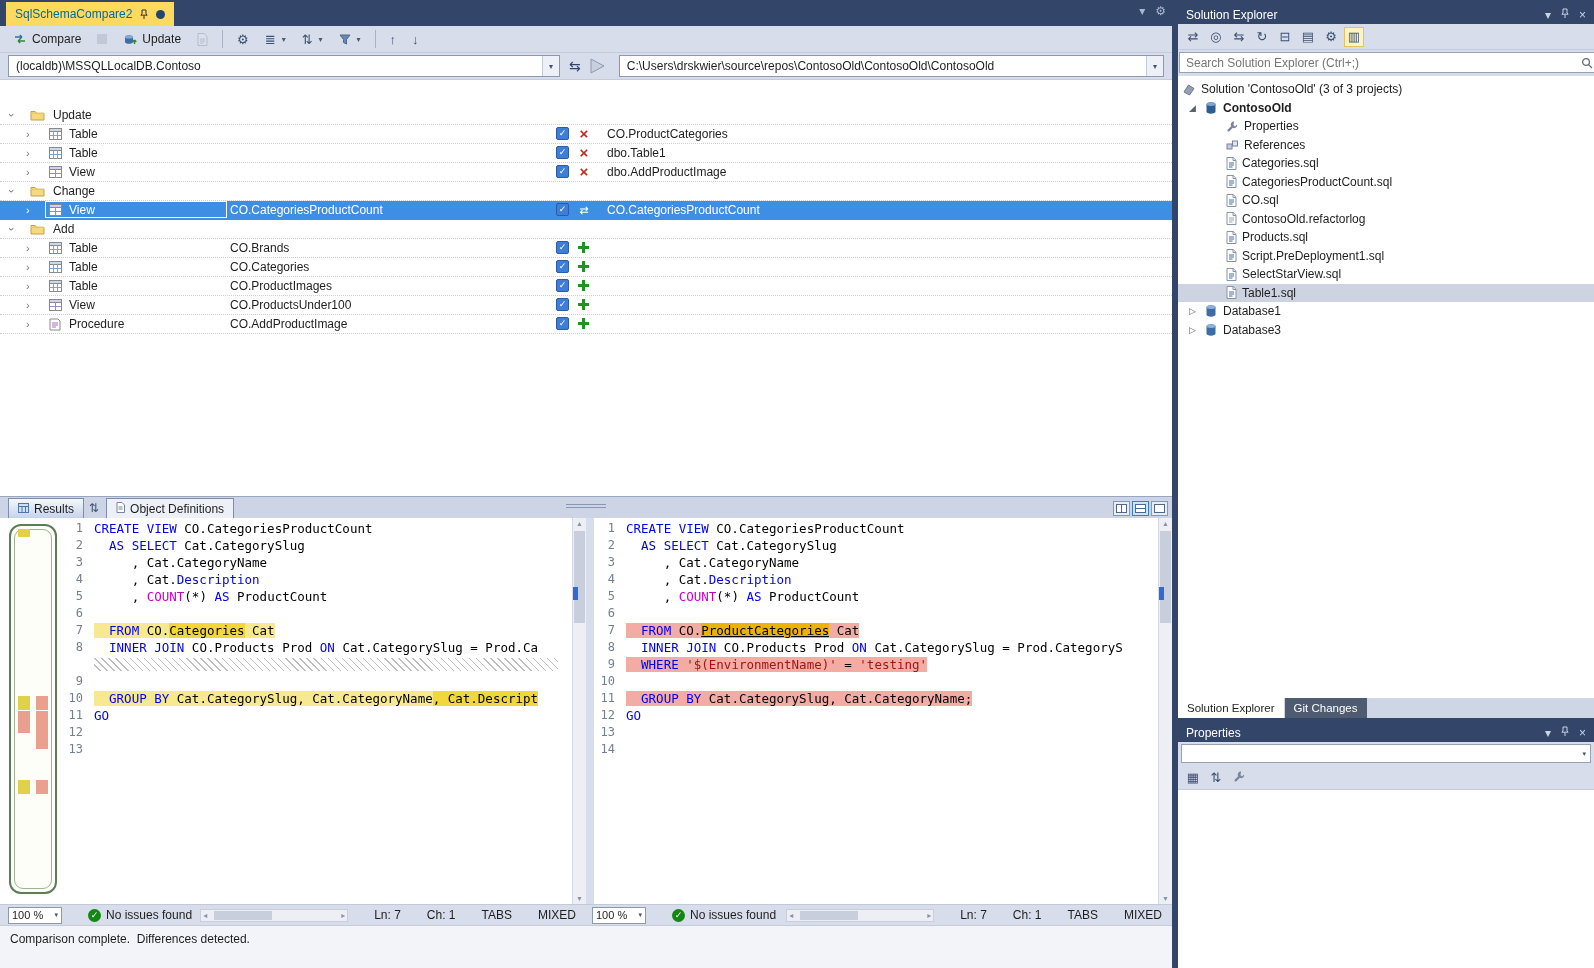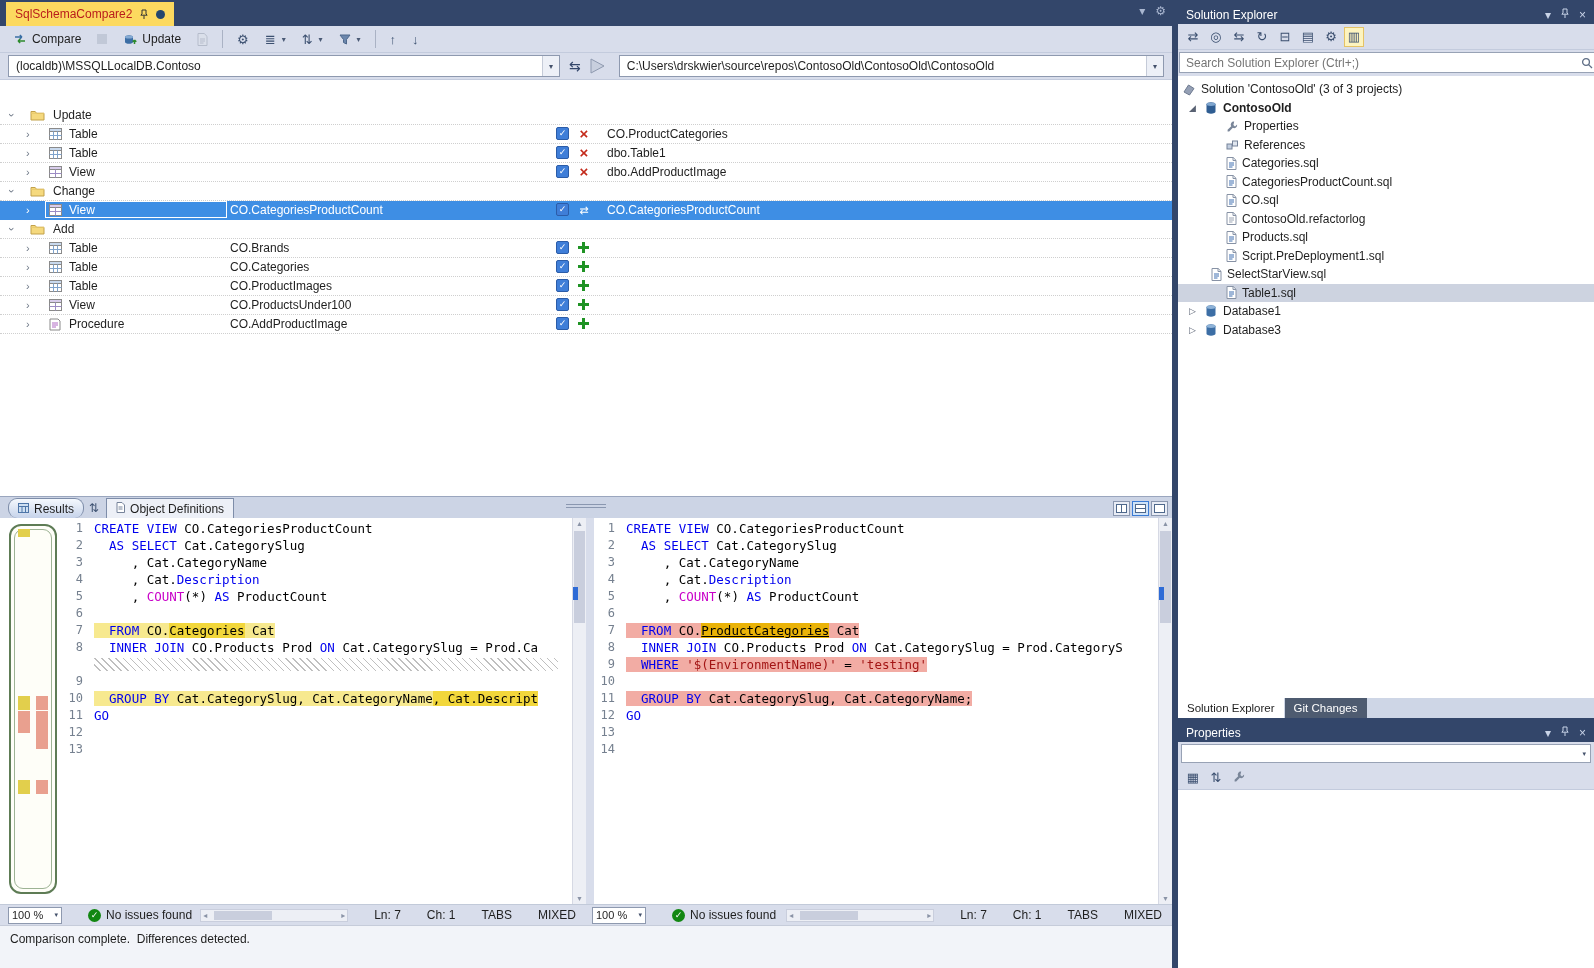--- a/index.html
+++ b/index.html
@@ -3,21 +3,21 @@
 <meta charset="utf-8">
 <style>
   * { box-sizing: border-box; margin: 0; padding: 0; }
   html,body { width:1594px; height:968px; overflow:hidden; }
   body { font-family:"Liberation Sans", sans-serif; font-size:12px; color:#1e1e1e; background:#33466A; }
   #app { display:flex; width:1594px; height:968px; }
 
   
   #left { width:1172px; height:968px; display:flex; flex-direction:column; background:#D8DDEB; }
   .doc-tabstrip { height:26px; background:#33466A; display:flex; align-items:flex-end; position:relative; }
-  .doc-tab { margin-left:6px; height:24px; background:#FCD95F; display:flex; align-items:center; gap:7px; padding:0 9px; color:#b91c1c; }
+  .doc-tab { margin-left:6px; height:24px; background:#FCD95F; display:flex; align-items:center; gap:7px; padding:0 9px; color:#0369a1; }
   .doc-tab .pin { color:#333; display:flex; }
   .doc-tab .moddot { width:9px; height:9px; border-radius:50%; background:#24466E; }
   .tabstrip-right { position:absolute; right:6px; top:4px; display:flex; gap:10px; color:#A9B6D0; font-size:12px; }
 
   .toolbar { height:27px; background:#D8DDEB; border-bottom:1px solid #C3CBDD; display:flex; align-items:center; padding:0 6px; gap:2px; }
   .tbtn { border:1px solid transparent; background:transparent; display:flex; align-items:center; gap:5px; height:22px; padding:0 6px; font-family:inherit; font-size:12px; color:#1e1e1e; cursor:default; }
   .tbtn .dd { font-size:8px; color:#4A5A75; margin-left:1px; }
   .tbtn.disabled { opacity:.55; }
   .tico { display:flex; align-items:center; }
   .tsep { width:1px; height:18px; background:#AAB2C4; margin:0 5px; }
@@ -49,21 +49,21 @@
   .action { position:absolute; left:577px; top:2px; width:14px; height:14px; text-align:center; }
   .action.delete { color:#C42B1C; font-weight:bold; font-size:15px; line-height:13px; }
   .action.change { color:#fff; font-size:11px; line-height:14px; }
   .action.add::before { content:""; position:absolute; left:1px; top:5px; width:11px; height:3px; background:#1F9324; }
   .action.add::after  { content:""; position:absolute; left:5px; top:1px; width:3px; height:11px; background:#1F9324; }
   .focusbox { position:absolute; left:45px; top:0; width:182px; height:17px; border:1px solid #fff; }
 
   
   .results-strip { height:22px; background:#CCD4E5; border-top:1px solid #9AA6BE; display:flex; align-items:flex-end; padding-left:8px; position:relative; }
   .rtab { height:20px; display:flex; align-items:center; gap:5px; padding:0 9px; border:1px solid #7E8DA9; border-bottom:none; font-size:12px; }
-  .rtab.results { background:linear-gradient(#F4F8FD,#C6D3EA);border-radius:9px; }
+  .rtab.results { background:linear-gradient(#F4F8FD,#C6D3EA); }
   .rtab.objdef { background:#EDF0F7; margin-left:2px; }
   .sortbtn { height:20px; display:flex; align-items:center; padding:0 5px; color:#3C5070; }
   .grip { position:absolute; left:50%; top:7px; width:40px; margin-left:-20px; display:flex; flex-direction:column; gap:2px; }
   .grip i { height:1px; background:#8A97B0; }
   .winbtns { margin-left:auto; display:flex; gap:2px; align-items:center; margin-right:4px; margin-bottom:2px; }
   .winbtn { width:17px; height:15px; border:1px solid #8A97B0; background:#E8ECF5; display:flex; align-items:center; justify-content:center; }
   .winbtn.active { background:#CFE3F8; border-color:#3A7BD5; }
 
   
   .editors-row { height:386px; display:flex; background:#fff; padding-left:6px; }
@@ -645,21 +645,21 @@
         <div class="tree-row" style="padding-left: 48px;">
           <span class="ticon2">
             <svg width="11" height="13" viewBox="0 0 11 13">
               <path d="M1 .5h6.2L10 3.3V12.5H1z" fill="#fff" stroke="#8792A5"></path>
               <path d="M7 .5v3h3" fill="none" stroke="#8792A5"></path>
               <path d="M3 6h5M3 8h5M3 10h3.5" stroke="#3E6FB0" fill="none"></path>
             </svg>
           </span>
           <span class="tlabel">Script.PreDeployment1.sql</span>
         </div>
-        <div class="tree-row" style="padding-left: 33px;">
+        <div class="tree-row" style="padding-left: 48px;">
           <span class="ticon2">
             <svg width="11" height="13" viewBox="0 0 11 13">
               <path d="M1 .5h6.2L10 3.3V12.5H1z" fill="#fff" stroke="#8792A5"></path>
               <path d="M7 .5v3h3" fill="none" stroke="#8792A5"></path>
               <path d="M3 6h5M3 8h5M3 10h3.5" stroke="#3E6FB0" fill="none"></path>
             </svg>
           </span>
           <span class="tlabel">SelectStarView.sql</span>
         </div>
         <div class="tree-row tsel" style="padding-left: 48px;">

